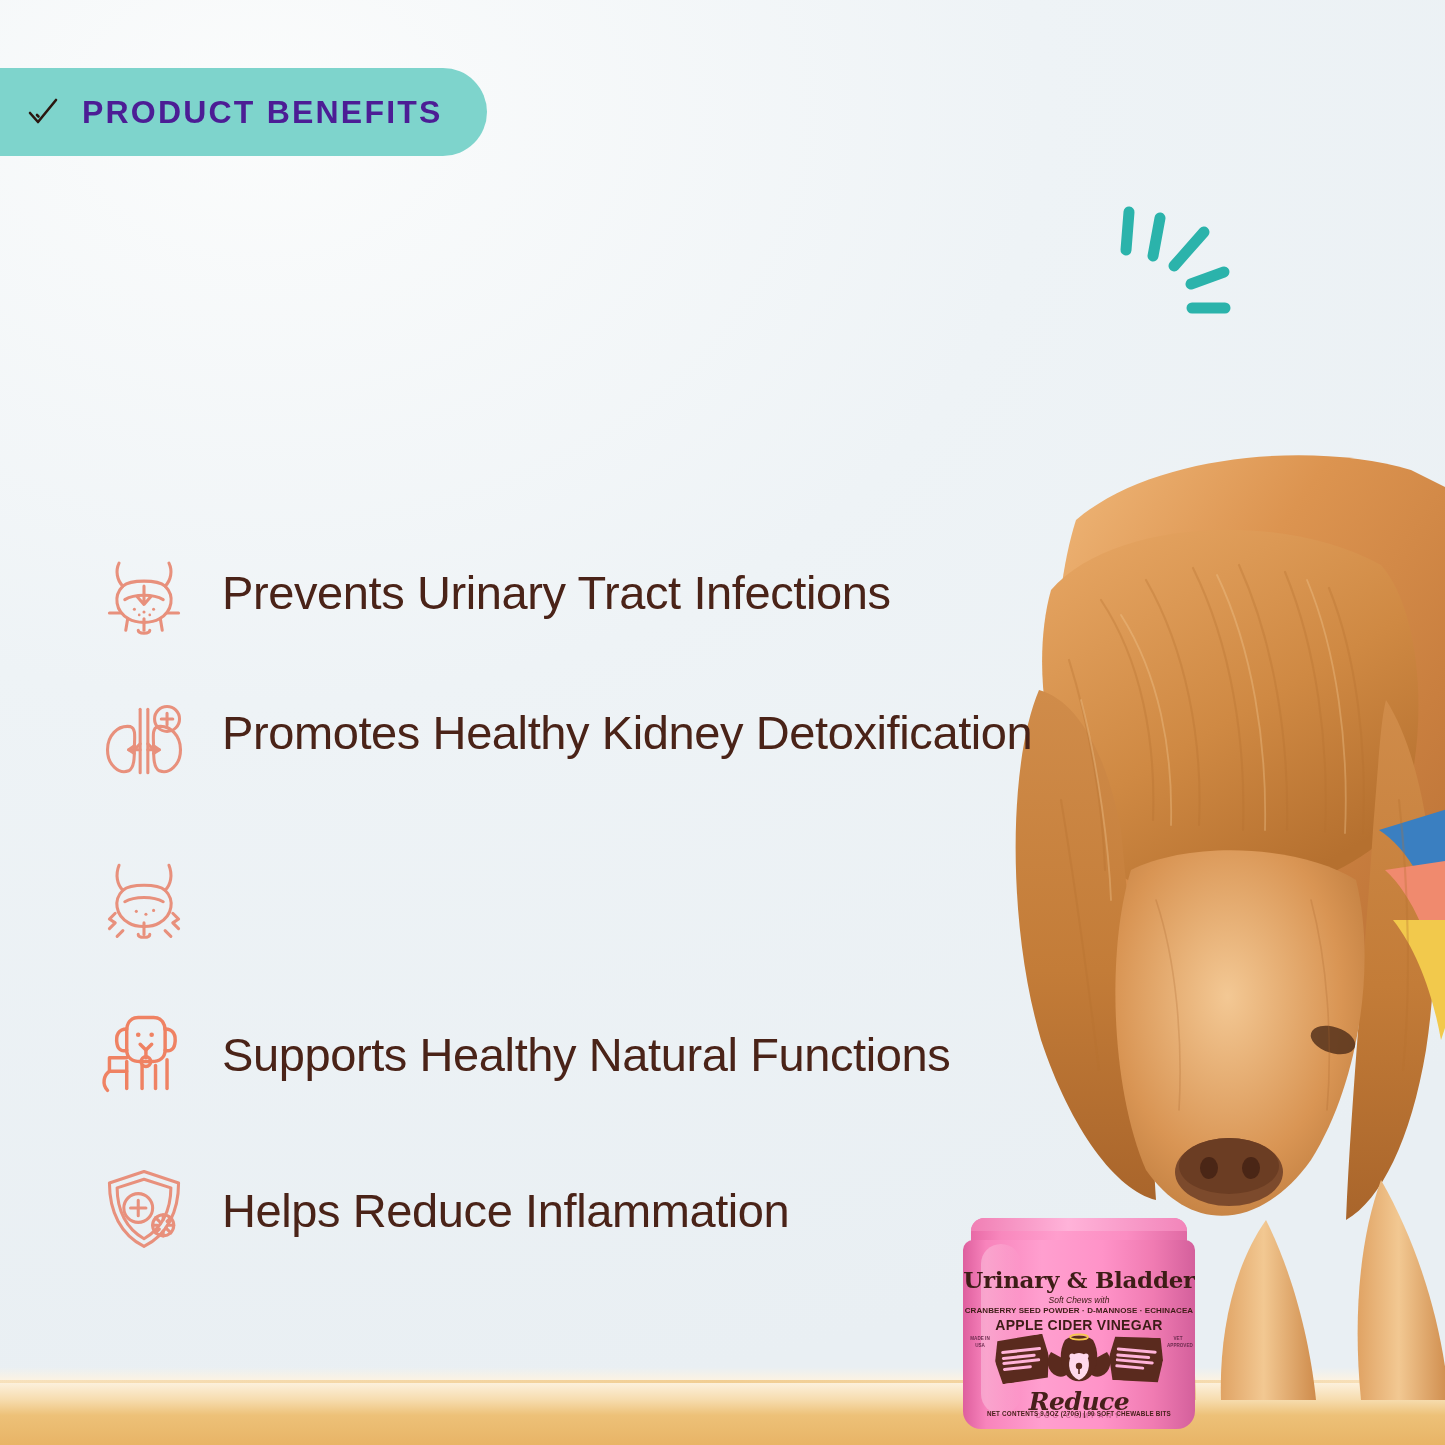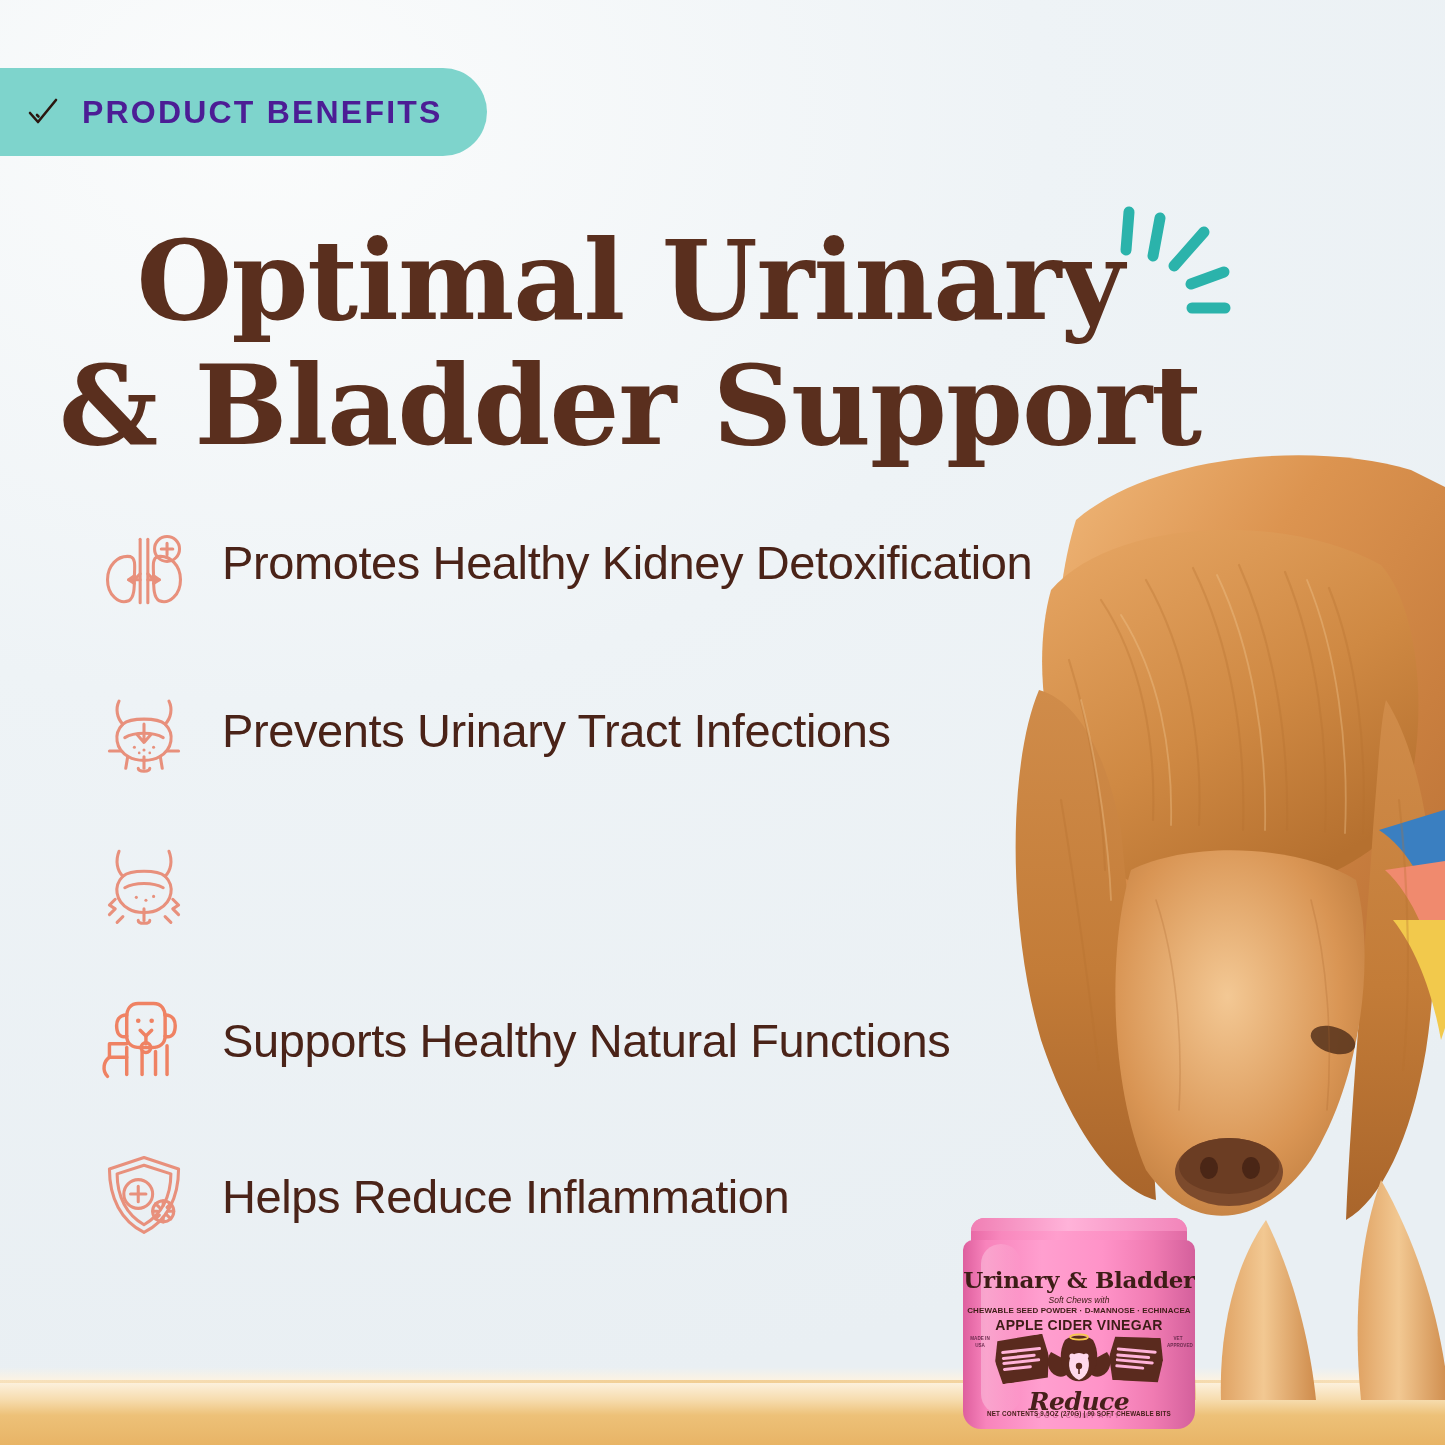--- a/index.html
+++ b/index.html
@@ -283,54 +283,32 @@
   </div>
 
   <div class="pill">
     <svg class="check-icon" viewBox="0 0 34 34">
       <path d="M4 18 L12 27 L30 5" fill="none" stroke="#2b1710" stroke-width="2.6" stroke-linecap="round" stroke-linejoin="round"></path>
       <path d="M11 20 L12.5 21.5" fill="none" stroke="#2b1710" stroke-width="2.6" stroke-linecap="round"></path>
     </svg>
     <span class="pill-label">PRODUCT BENEFITS</span>
   </div>
 
-  <div class="headline">
-    <span class="l1">Optimal Urinary</span>
-    <span class="l2">&amp; Bladder Support</span>
-  </div>
 
   <svg class="sparkle" viewBox="0 0 150 130">
     <g stroke="#2bb3ab" stroke-width="11" stroke-linecap="round" fill="none">
       <line x1="17" y1="16" x2="14" y2="54"></line>
       <line x1="48" y1="22" x2="41" y2="60"></line>
       <line x1="92" y1="36" x2="62" y2="70"></line>
       <line x1="112" y1="76" x2="79" y2="88"></line>
       <line x1="113" y1="112" x2="80" y2="112"></line>
     </g>
   </svg>
 
   <div class="benefits">
-
-    <div class="benefit b-row2">
-      <span class="bicon">
-        <svg viewBox="0 0 100 100" fill="none" stroke="#e8907c" stroke-width="3.2" stroke-linecap="round" stroke-linejoin="round">
-          <path d="M36 34 C 22 32, 12 44, 12 58 C 12 74, 24 84, 34 80 C 40 77, 40 66, 40 56 C 40 46, 42 36, 36 34 Z"></path>
-          <path d="M64 34 C 78 32, 88 44, 88 58 C 88 74, 76 84, 66 80 C 60 77, 60 66, 60 56 C 60 46, 58 36, 64 34 Z"></path>
-          <path d="M46 16 L46 82"></path>
-          <path d="M54 16 L54 82"></path>
-          <path d="M40 58 L46 52 M60 58 L54 52"></path>
-          <path d="M34 58 L46 58 M66 58 L54 58"></path>
-          <path d="M40 54 L34 58 L40 62"></path>
-          <path d="M60 54 L66 58 L60 62"></path>
-          <circle cx="74" cy="26" r="13"></circle>
-          <path d="M74 20 L74 32 M68 26 L80 26"></path>
-        </svg>
-      </span>
-      <span class="btext">Promotes Healthy Kidney Detoxification</span>
-    </div>
 
     <div class="benefit b-row1 one-line">
       <span class="bicon">
         <svg viewBox="0 0 100 100" fill="none" stroke="#e8907c" stroke-width="3.2" stroke-linecap="round" stroke-linejoin="round">
           <path d="M24 22 C 20 30, 22 40, 28 46"></path>
           <path d="M76 22 C 80 30, 78 40, 72 46"></path>
           <path d="M28 46 C 18 56, 20 72, 34 80 C 42 85, 58 85, 66 80 C 80 72, 82 56, 72 46 C 64 39, 36 39, 28 46 Z"></path>
           <path d="M30 60 C 40 54, 60 54, 70 60"></path>
           <path d="M50 80 L50 92"></path>
           <path d="M44 92 C 44 96, 56 96, 56 92"></path>
@@ -342,20 +320,38 @@
           <circle cx="40" cy="70" r="1.6" fill="#e8907c" stroke="none"></circle>
           <circle cx="50" cy="73" r="1.6" fill="#e8907c" stroke="none"></circle>
           <circle cx="60" cy="70" r="1.6" fill="#e8907c" stroke="none"></circle>
           <circle cx="45" cy="76" r="1.4" fill="#e8907c" stroke="none"></circle>
           <circle cx="56" cy="76" r="1.4" fill="#e8907c" stroke="none"></circle>
         </svg>
       </span>
       <span class="btext">Prevents Urinary Tract Infections</span>
     </div>
 
+    <div class="benefit b-row2">
+      <span class="bicon">
+        <svg viewBox="0 0 100 100" fill="none" stroke="#e8907c" stroke-width="3.2" stroke-linecap="round" stroke-linejoin="round">
+          <path d="M36 34 C 22 32, 12 44, 12 58 C 12 74, 24 84, 34 80 C 40 77, 40 66, 40 56 C 40 46, 42 36, 36 34 Z"></path>
+          <path d="M64 34 C 78 32, 88 44, 88 58 C 88 74, 76 84, 66 80 C 60 77, 60 66, 60 56 C 60 46, 58 36, 64 34 Z"></path>
+          <path d="M46 16 L46 82"></path>
+          <path d="M54 16 L54 82"></path>
+          <path d="M40 58 L46 52 M60 58 L54 52"></path>
+          <path d="M34 58 L46 58 M66 58 L54 58"></path>
+          <path d="M40 54 L34 58 L40 62"></path>
+          <path d="M60 54 L66 58 L60 62"></path>
+          <circle cx="74" cy="26" r="13"></circle>
+          <path d="M74 20 L74 32 M68 26 L80 26"></path>
+        </svg>
+      </span>
+      <span class="btext">Promotes Healthy Kidney Detoxification</span>
+    </div>
+
     <div class="benefit b-row3">
       <span class="bicon">
         <svg viewBox="0 0 100 100" fill="none" stroke="#e8907c" stroke-width="3.2" stroke-linecap="round" stroke-linejoin="round">
           <path d="M24 18 C 20 28, 22 38, 28 44"></path>
           <path d="M76 18 C 80 28, 78 38, 72 44"></path>
           <path d="M28 44 C 18 54, 20 70, 34 78 C 42 83, 58 83, 66 78 C 80 70, 82 54, 72 44 C 64 37, 36 37, 28 44 Z"></path>
           <path d="M30 56 C 40 50, 60 50, 70 56"></path>
           <path d="M50 78 L50 90"></path>
           <path d="M44 90 C 44 94, 56 94, 56 90"></path>
           <circle cx="42" cy="66" r="1.6" fill="#e8907c" stroke="none"></circle>
@@ -411,21 +407,21 @@
   </div>
 
   <div class="jar">
     <div class="jar-lid"></div>
     <div class="jar-lid-top"></div>
     <div class="jar-body">
       <div class="jar-gloss"></div>
 
       <div class="jar-title">Urinary &amp; Bladder</div>
       <div class="jar-sub1">Soft Chews with</div>
-      <div class="jar-sub2">CHEWABLE SEED POWDER · D-MANNOSE · ECHINACEA</div>
+      <div class="jar-sub2">CRANBERRY SEED POWDER · D-MANNOSE · ECHINACEA</div>
       <div class="jar-sub3">APPLE CIDER VINEGAR</div>
 
       <div class="jar-badge left">
         <span class="jar-badge-lines">
             <i></i>
             <i></i>
             <i></i>
             <i></i>
           </span>
       </div>

